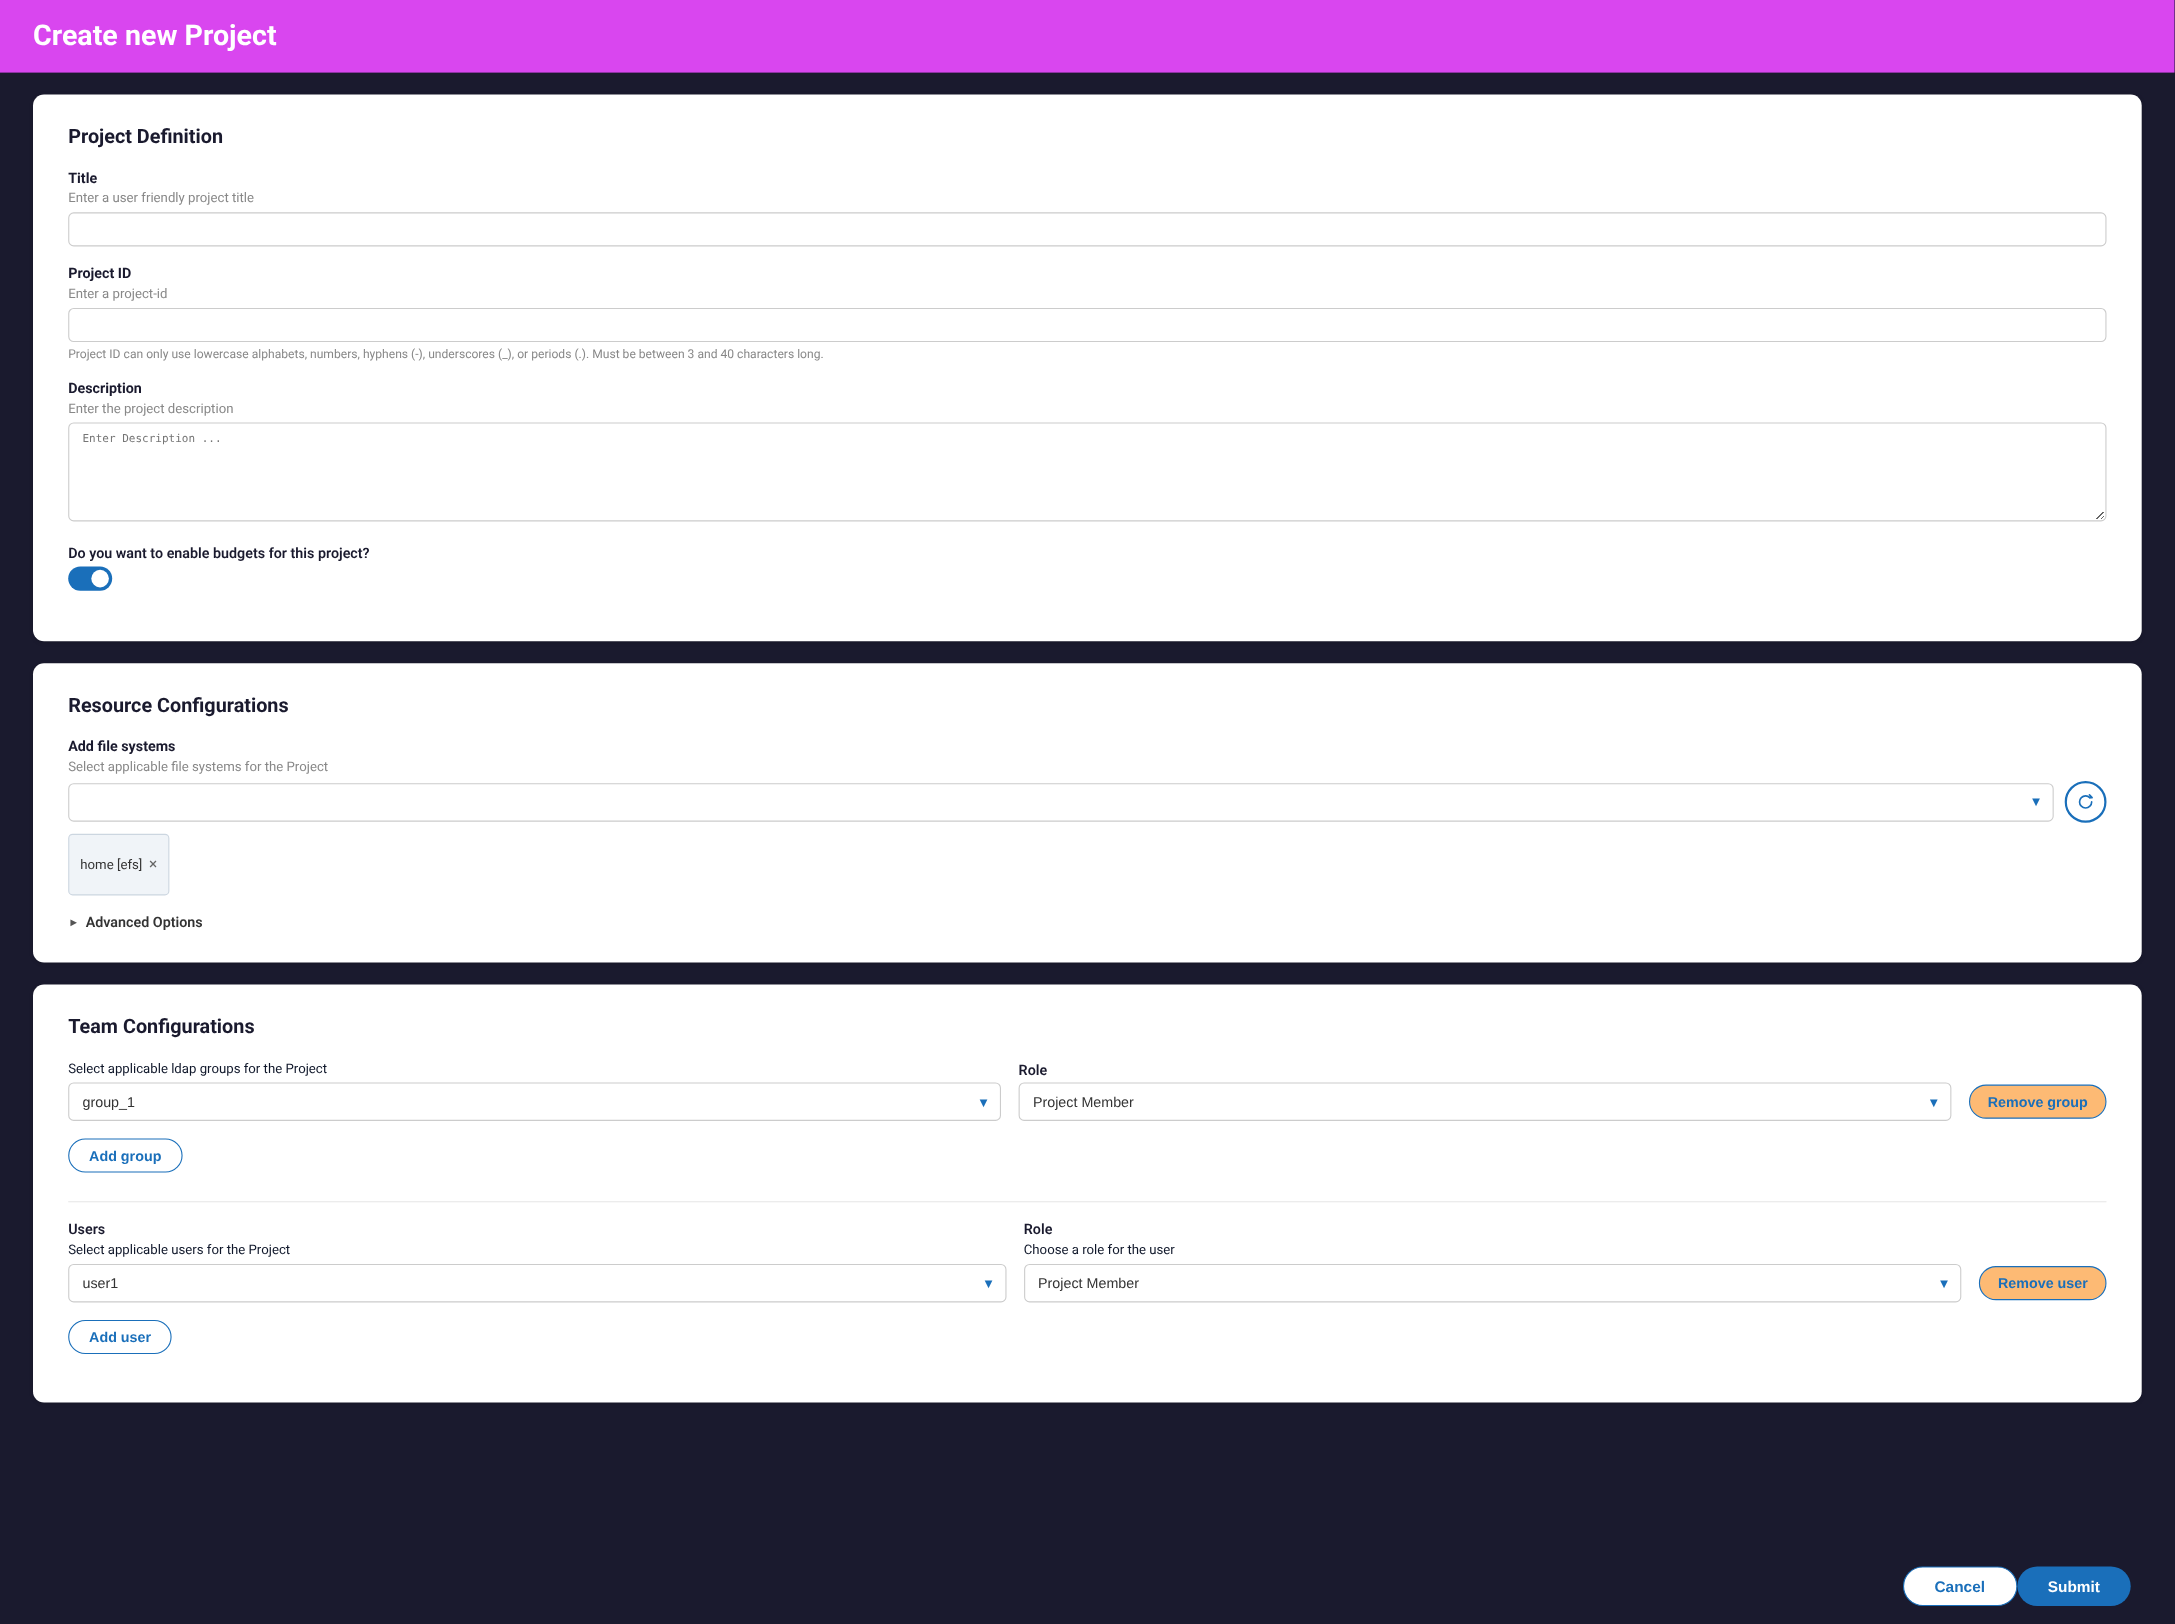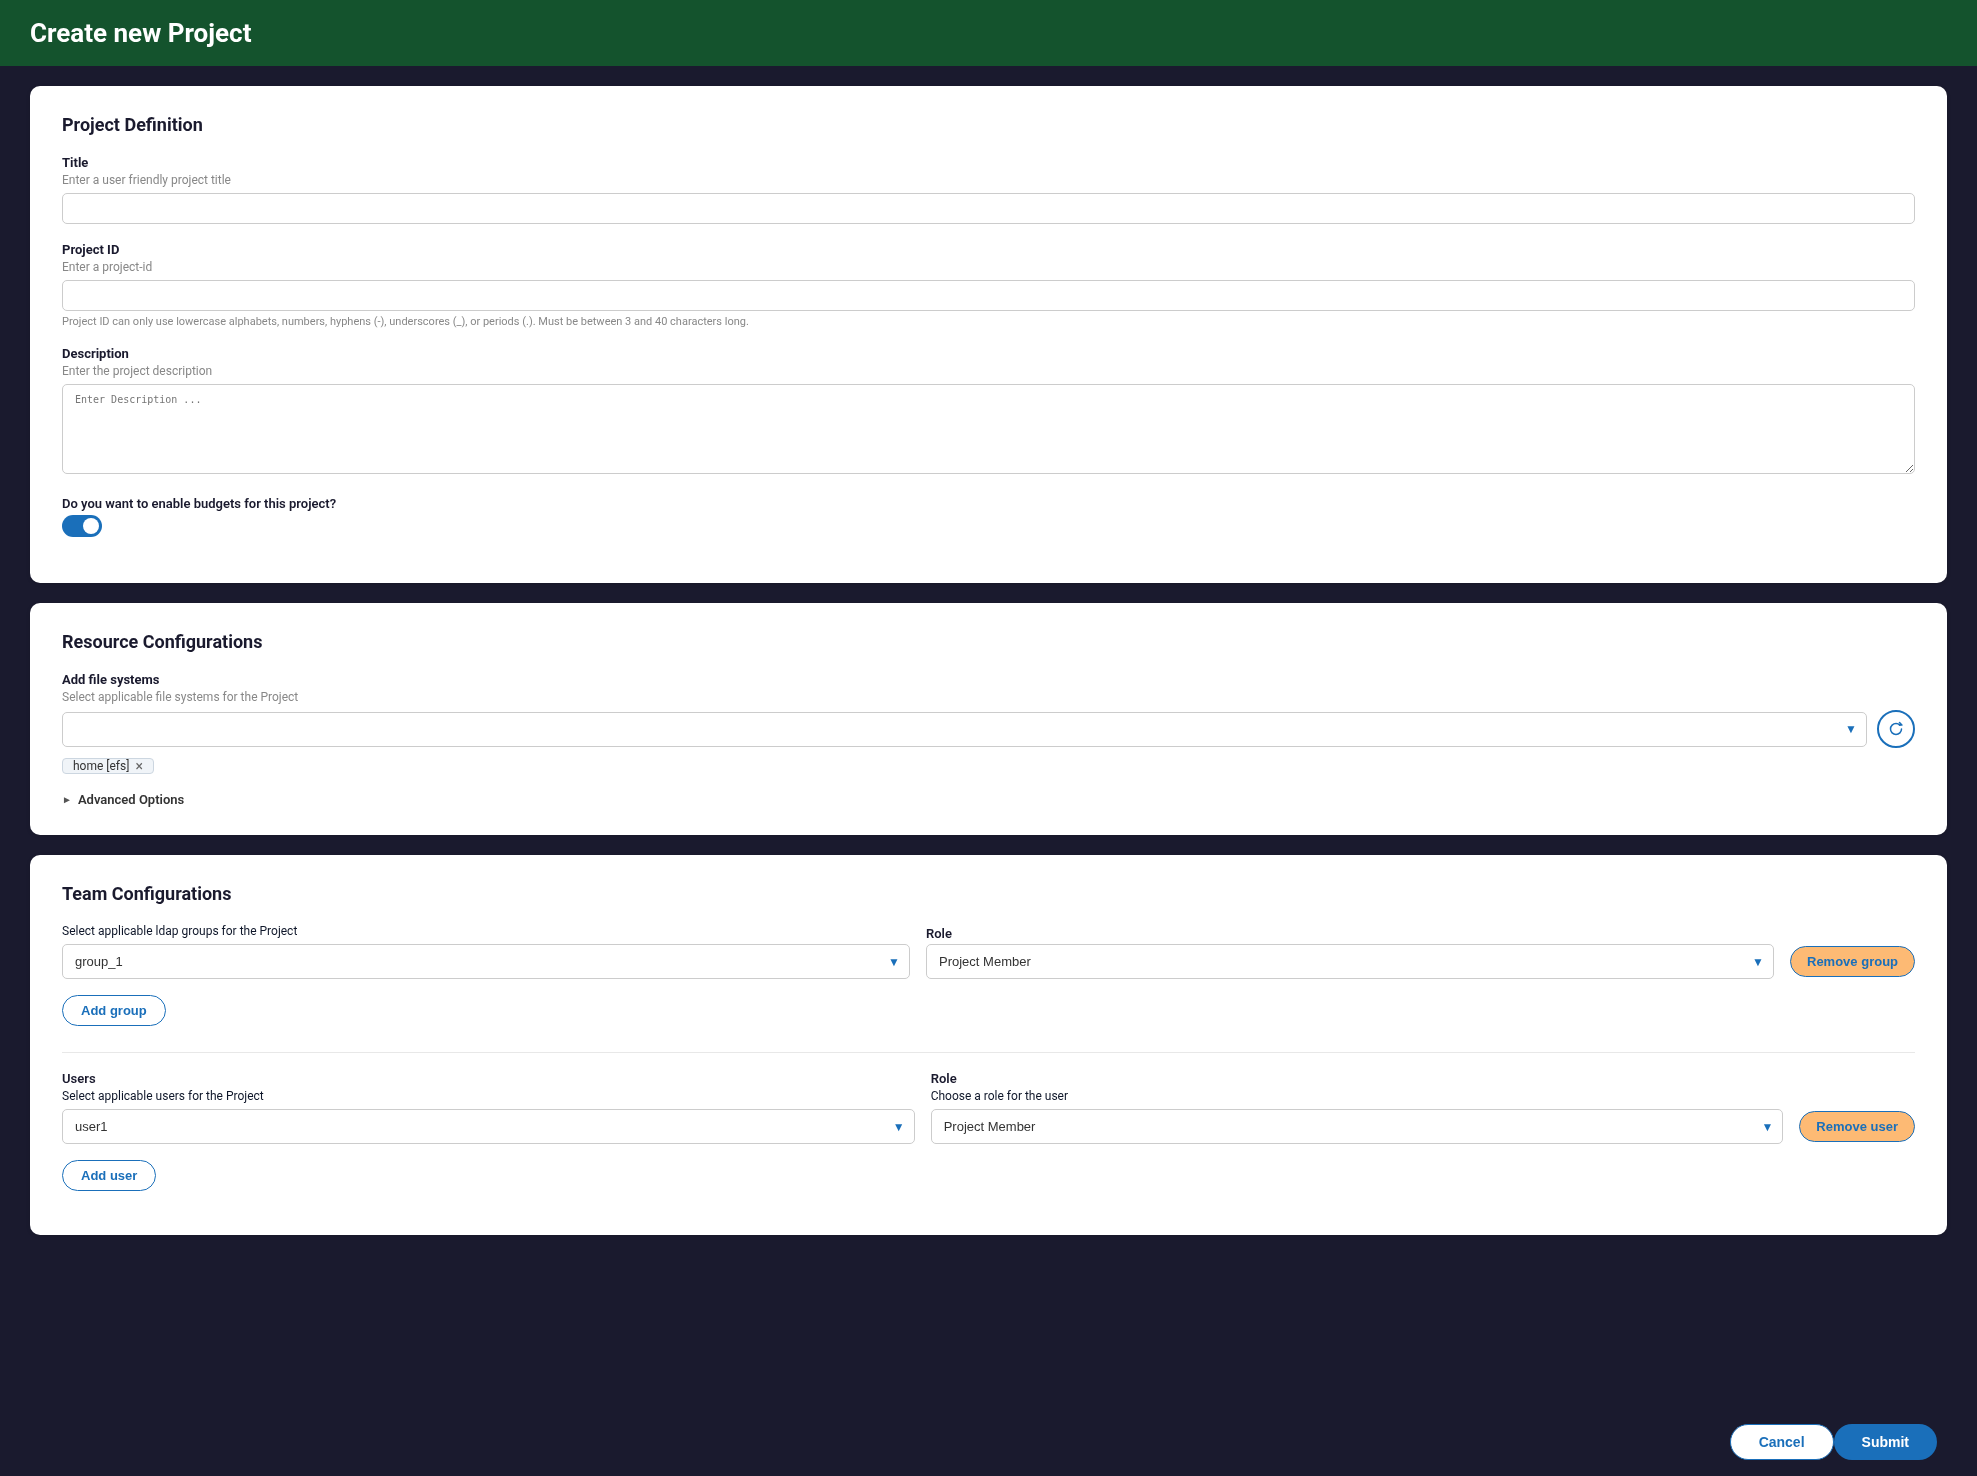--- a/index.html
+++ b/index.html
@@ -2,21 +2,21 @@
 <html><head>
   <meta charset="utf-8">
   <style>
     * { box-sizing: border-box; margin: 0; padding: 0; }
     body {
       font-family: -apple-system, BlinkMacSystemFont, 'Segoe UI', Roboto, sans-serif;
       background: #1a1a2e;
       min-height: 100vh;
     }
     .page-header {
-      background: #14532d;
+      background: #d946ef;
       padding: 18px 30px;
     }
     .page-header h1 {
       color: #ffffff;
       font-size: 26px;
       font-weight: 700;
     }
     .page-content {
       padding: 20px 30px 80px 30px;
       display: flex;
@@ -148,21 +148,21 @@
       cursor: pointer;
       font-size: 15px;
       flex-shrink: 0;
     }
     .tag {
       display: inline-flex;
       align-items: center;
       background: #f0f4f8;
       border: 1px solid #ccd6e0;
       border-radius: 4px;
-      padding: 0 10px;
+      padding: 20px 10px;
       font-size: 12px;
       color: #333;
       gap: 6px;
       margin-top: 10px;
     }
     .tag-remove {
       cursor: pointer;
       color: #666;
       font-size: 14px;
       line-height: 1;

